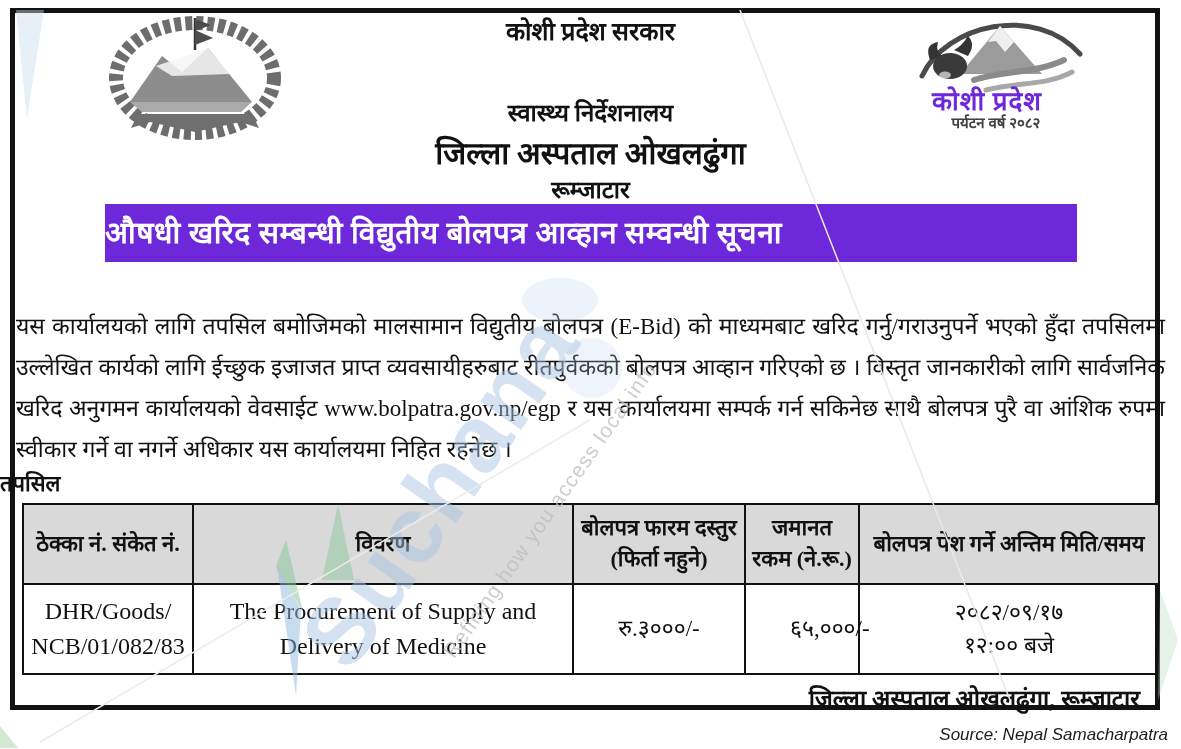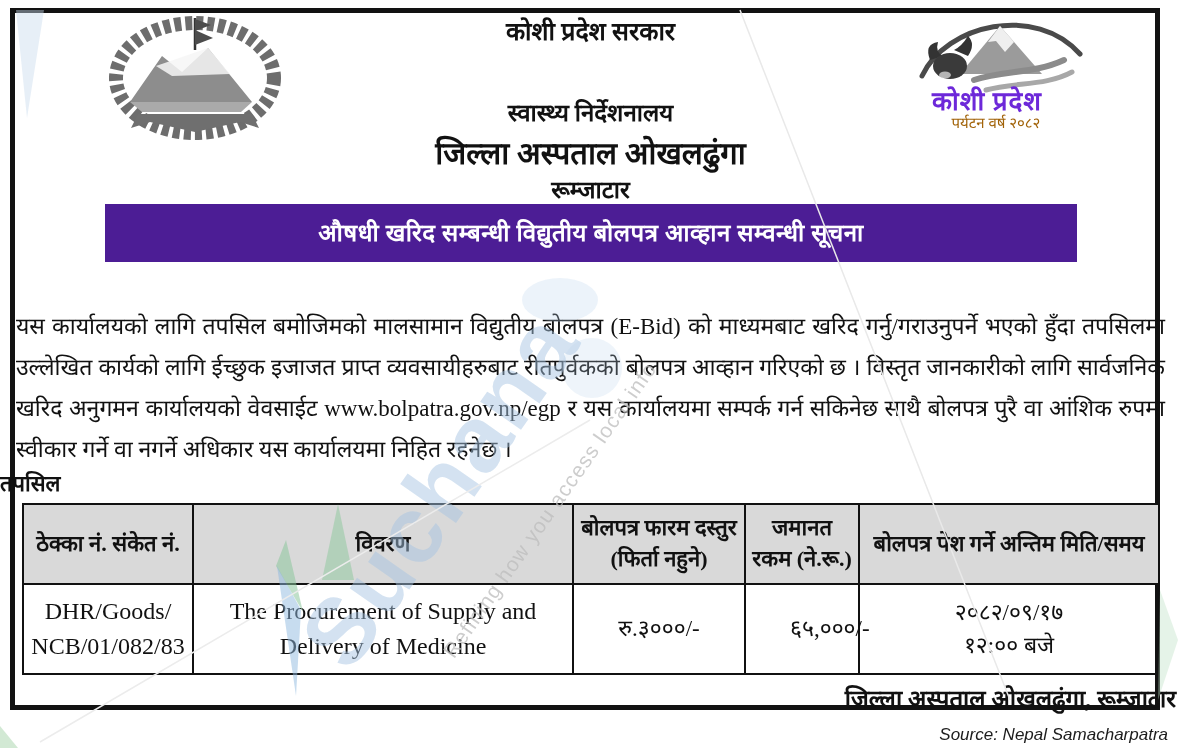--- a/index.html
+++ b/index.html
@@ -18,38 +18,38 @@
   .gov1{top:13px;font-size:25px;font-weight:600;}
   .gov2{top:54px;font-size:24px;font-weight:600;}
   .gov3{top:95px;font-size:24px;font-weight:600;}
   .office{top:131px;font-size:31px;font-weight:800;}
   .location{top:172px;font-size:24px;font-weight:600;}
   .emblem-box{left:100px;top:12px;width:190px;height:132px;}
   .logo-box{left:912px;top:16px;width:178px;height:122px;}
   .logo-title{position:absolute;left:0;top:66px;width:150px;text-align:center;
               font-size:26px;font-weight:800;color:#6d28d9;letter-spacing:1px;}
   .logo-sub{position:absolute;left:4px;top:96px;width:160px;text-align:center;
-            font-size:15px;font-weight:400;color:#a16207;}
+            font-size:15px;font-weight:700;color:#404040;}
   
-  .banner{left:105px;top:204px;width:972px;height:58px;background:#4c1d95;color:#ffffff;
-          font-size:24px;font-weight:800;text-align:center;line-height:58px;letter-spacing:.5px;}
+  .banner{left:105px;top:204px;width:972px;height:58px;background:#6d28d9;color:#ffffff;
+          font-size:30px;font-weight:800;text-align:left;line-height:58px;letter-spacing:.5px;}
   .pubdate{top:271px;left:0;width:1181px;text-align:center;font-size:22px;font-weight:700;}
   
   .para{left:16px;top:306px;width:1149px;font-size:23px;line-height:41px;text-align:justify;}
   .tapasil{top:467px;left:0;width:1181px;text-align:left;font-size:22px;font-weight:700;}
   
   table.notice{position:absolute;left:22px;top:503px;width:1136px;border-collapse:collapse;
                table-layout:fixed;z-index:2;}
   table.notice th,table.notice td{border:2px solid #111;text-align:center;vertical-align:middle;
                padding:2px 6px;box-sizing:border-box;}
   table.notice th{background:#d9d9d9;font-size:22px;font-weight:800;height:80px;line-height:1.4;}
   table.notice td{height:90px;font-size:24px;line-height:1.45;}
   .cell-line{display:block;}
   
-  .signature{top:681px;left:0;width:1140px;text-align:right;font-size:24px;font-weight:800;padding-left:36px;}
+  .signature{top:681px;left:0;width:1140px;text-align:right;font-size:24px;font-weight:800;}
   .source{top:725px;left:0;width:1168px;text-align:right;font-size:17px;font-style:italic;
           font-family:"Liberation Sans","DejaVu Sans",sans-serif;color:#1c1c1c;}
   
   .wm{position:absolute;pointer-events:none;z-index:5;}
   .wm-suchana{left:205px;top:255px;width:470px;height:470px;display:flex;align-items:center;
               justify-content:center;transform:rotate(-55deg);
               font-family:"Liberation Sans","DejaVu Sans",sans-serif;font-weight:700;
               font-size:94px;color:#a6c4e2;opacity:.48;letter-spacing:2px;}
   .wm-tagline{left:330px;top:290px;width:440px;height:440px;display:flex;align-items:center;
               justify-content:center;transform:rotate(-55deg);

